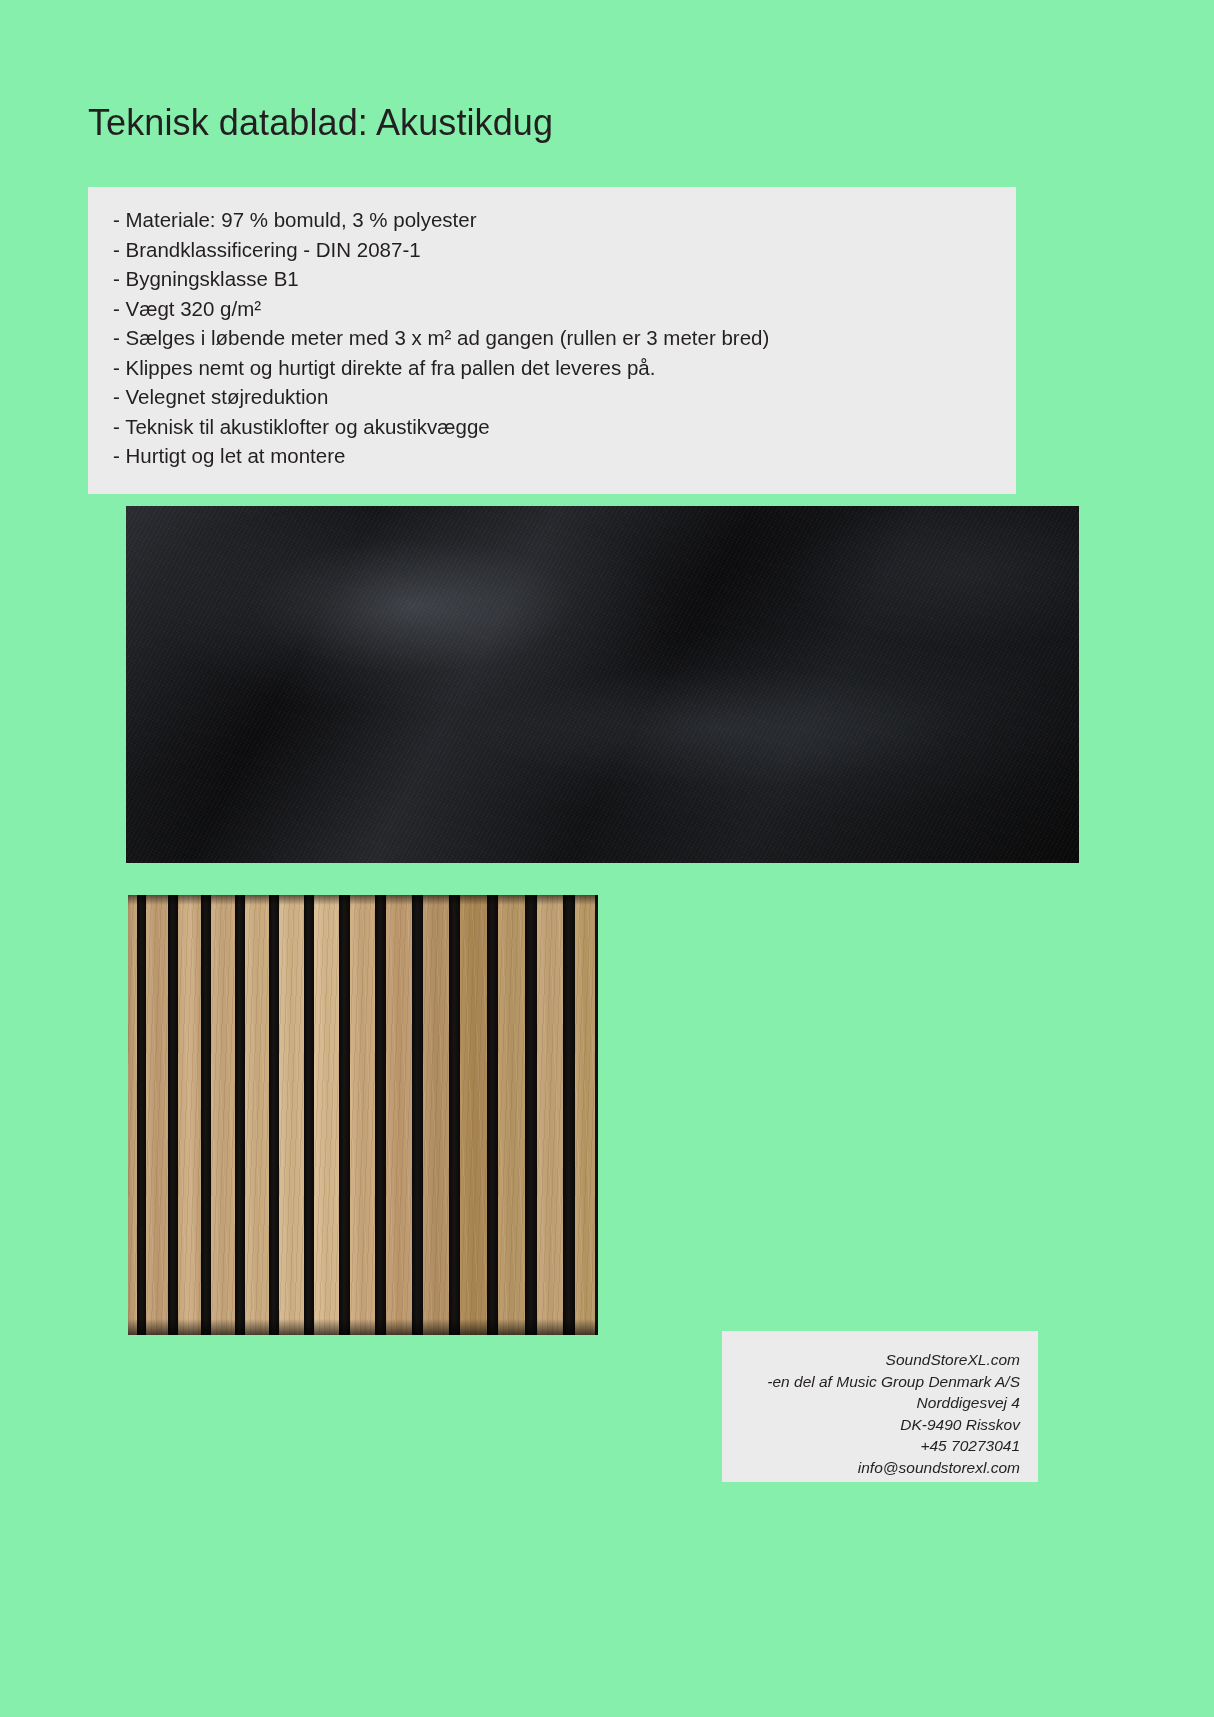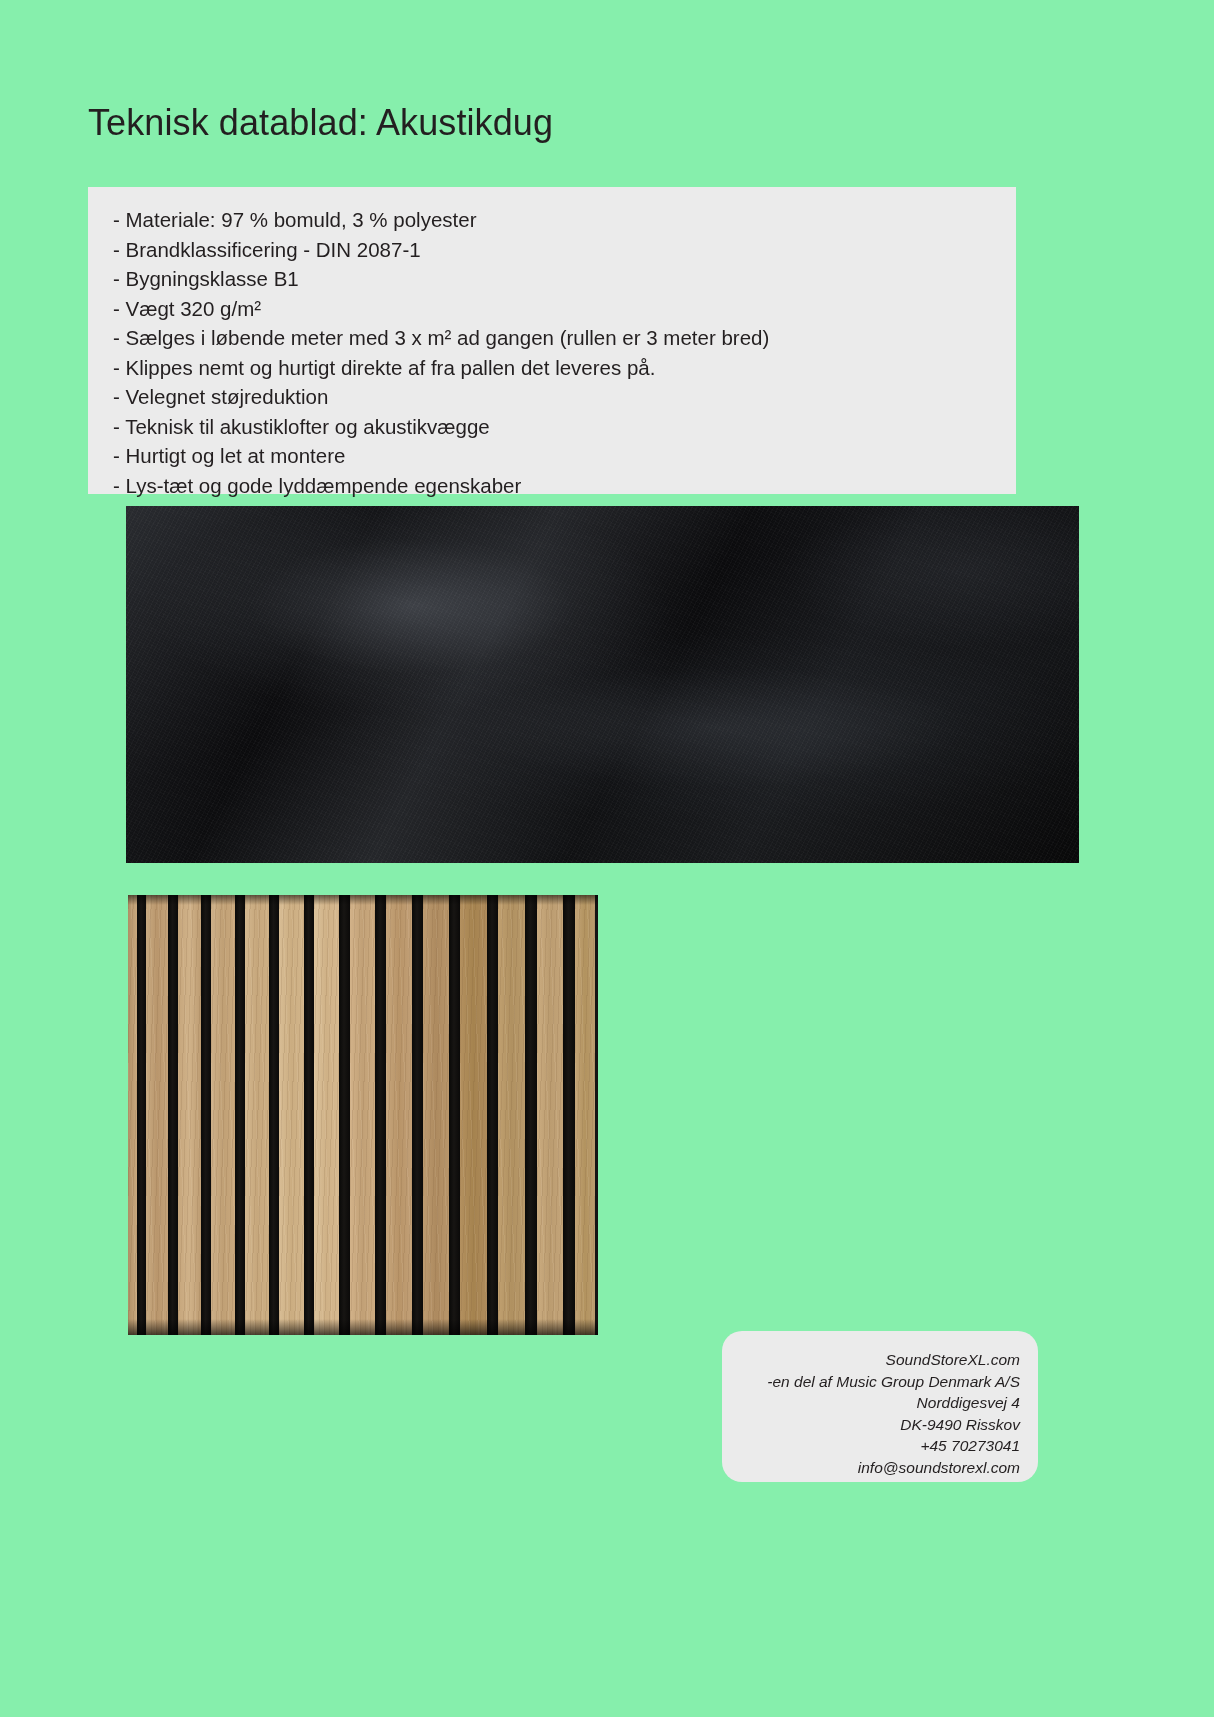--- a/index.html
+++ b/index.html
@@ -128,21 +128,20 @@
   .contact-box {
     position: absolute;
     left: 722px;
     top: 1331px;
     width: 316px;
     height: 151px;
     background: #ebebeb;
     box-sizing: border-box;
     padding: 18px 18px 0 0;
     text-align: right;
-    border-radius: 20px;
   }
   .contact-line {
     font-size: 15.5px;
     line-height: 21.5px;
     font-style: italic;
     color: #231f20;
     white-space: nowrap;
   }
 </style>
 </head>
@@ -156,21 +155,20 @@
     <ul class="spec-list">
       <li>- Materiale: 97 % bomuld, 3 % polyester</li>
       <li>- Brandklassificering - DIN 2087-1</li>
       <li>- Bygningsklasse B1</li>
       <li>- Vægt 320 g/m²</li>
       <li>- Sælges i løbende meter med 3 x m² ad gangen (rullen er 3 meter bred)</li>
       <li>- Klippes nemt og hurtigt direkte af fra pallen det leveres på.</li>
       <li>- Velegnet støjreduktion</li>
       <li>- Teknisk til akustiklofter og akustikvægge</li>
       <li>- Hurtigt og let at montere</li>
-      <li>- Lys-tæt og gode lyddæmpende egenskaber</li>
     </ul>
   </section>
 
   <figure class="fabric-image"></figure>
 
   <figure class="slat-image">
     <div class="slats">
       <div class="slat wood" style="width:9px;background:linear-gradient(90deg,#b08f66,#c8a87e);"></div>
       <div class="slat gap" style="width:9px;"></div>
       <div class="slat wood" style="width:22px;background:linear-gradient(90deg,#c9ab82,#b9966c,#c4a37a);"></div>

